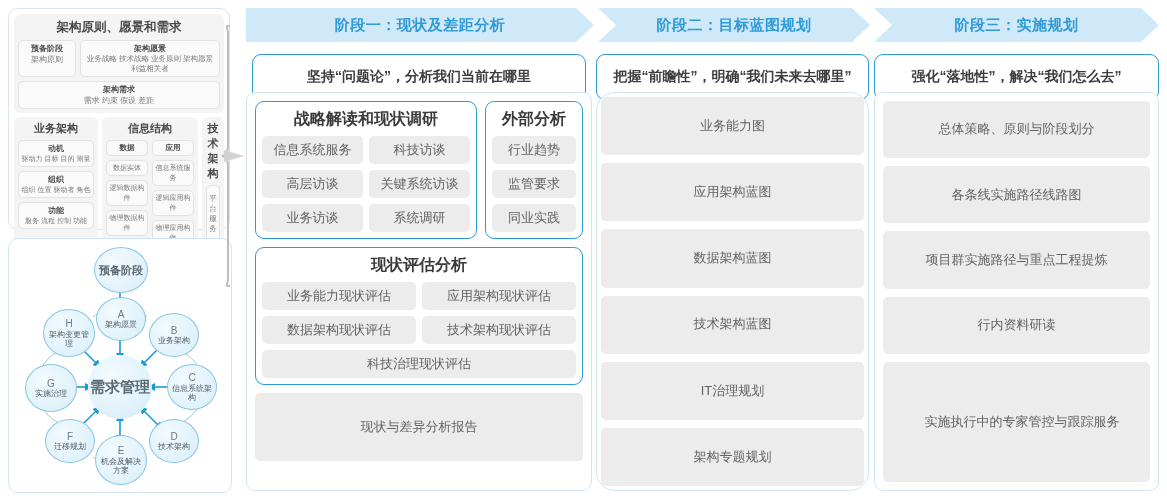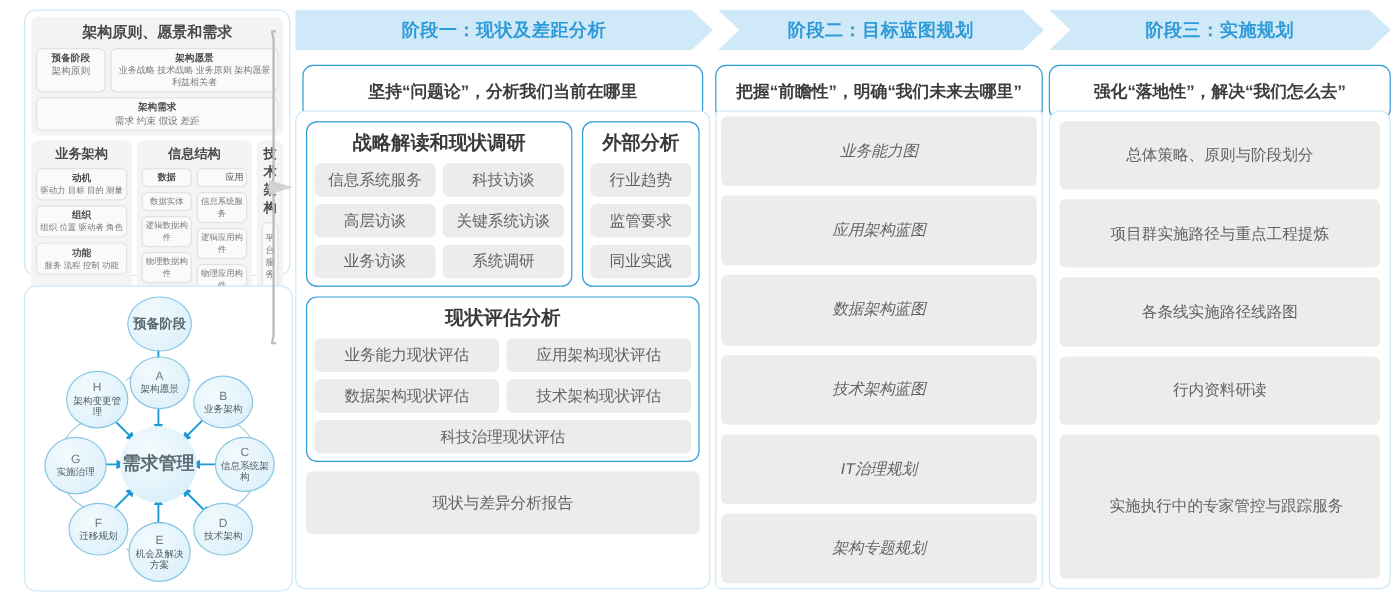--- a/index.html
+++ b/index.html
@@ -9,21 +9,21 @@
     color:#5a5a5a;
   }
   
   .chip{
     background:#ececec;border-radius:5px;color:#636363;
     display:flex;align-items:center;justify-content:center;
     text-align:center;line-height:1.25;
   }
 
   
-  #left-col{position:absolute;left:20px;top:8px;width:176px;height:483px;}
+  #left-col{position:absolute;left:8px;top:8px;width:176px;height:483px;}
 
   #togaf-panel{
     position:absolute;left:0;top:0;width:222px;height:222px;
     border:1px solid #cfe7f5;border-radius:10px;background:#fff;
     box-sizing:border-box;padding:5px 5px;
   }
   .tg-group{background:#f4f4f4;border-radius:6px;padding:4px;margin-bottom:4px;}
   .tg-title{font-weight:bold;color:#4a4a4a;text-align:center;}
   .tg-cell{
     background:#fafafa;border:1px solid #e2e2e2;border-radius:5px;
@@ -77,22 +77,22 @@
   }
   #st1{left:252px;width:334px;}
   #st2{left:596px;width:273px;}
   #st3{left:874px;width:285px;}
 
   
   .phase-body{position:absolute;top:92px;box-sizing:border-box;}
   #pb1{left:246px;width:346px;height:399px;
        border:1px solid #cfe7f5;border-radius:9px;background:#fff;padding:8px;}
   #pb2{left:596px;width:273px;height:399px;
-       border:1px solid #cfe7f5;border-radius:4px;background:#fff;padding:4px;
-       display:flex;flex-direction:column;gap:8px;font-style:italic;}
+       border:1px solid #cfe7f5;border-radius:19px;background:#fff;padding:4px;
+       display:flex;flex-direction:column;gap:8px;}
   #pb3{left:874px;width:285px;height:399px;
        border:1px solid #cfe7f5;border-radius:9px;background:#fff;padding:8px;
        display:flex;flex-direction:column;gap:8px;}
 
   .card{background:#fff;border:1.4px solid #2e9bd6;border-radius:9px;
         box-sizing:border-box;padding:6px;}
   .card-title{font-size:16px;font-weight:bold;color:#3a3a3a;text-align:center;
               margin:1px 0 6px 0;}
   .p1-chip{height:28px;font-size:13px;}
   .col-chip{font-size:13px;}
@@ -148,21 +148,21 @@
       <div class="tg-group" style="width:88px;flex:none;margin:0;">
         <div class="tg-title" style="font-size:11px;margin-bottom:4px;">信息结构</div>
         <div style="display:flex;gap:4px;">
           <div style="flex:1;">
             <div class="tg-cell" style="font-size:7.5px;font-weight:bold;color:#4d4d4d;margin-bottom:4px;">数据</div>
             <div class="tg-cell" style="font-size:7px;margin-bottom:4px;">数据实体</div>
             <div class="tg-cell" style="font-size:7px;margin-bottom:4px;">逻辑数据构件</div>
             <div class="tg-cell" style="font-size:7px;">物理数据构件</div>
           </div>
           <div style="flex:1;">
-            <div class="tg-cell" style="font-size:7.5px;font-weight:normal;color:#4d4d4d;margin-bottom:4px;text-align:right;">应用</div>
+            <div class="tg-cell" style="font-size:7.5px;font-weight:bold;color:#4d4d4d;margin-bottom:4px;">应用</div>
             <div class="tg-cell" style="font-size:7px;margin-bottom:4px;">信息系统服务</div>
             <div class="tg-cell" style="font-size:7px;margin-bottom:4px;">逻辑应用构件</div>
             <div class="tg-cell" style="font-size:7px;">物理应用构件</div>
           </div>
         </div>
       </div>
 
       <div class="tg-group" style="flex:1;margin:0;">
         <div class="tg-title" style="font-size:11px;margin-bottom:4px;">技术架构</div>
         <div class="tg-cell" style="font-size:7.5px;margin-bottom:4px;padding:8px 2px;">平台服务</div>
@@ -321,31 +321,31 @@
     <div class="card-title">现状评估分析</div>
     <div class="grid2">
       <div class="chip p1-chip">业务能力现状评估</div>
       <div class="chip p1-chip">应用架构现状评估</div>
       <div class="chip p1-chip">数据架构现状评估</div>
       <div class="chip p1-chip">技术架构现状评估</div>
     </div>
     <div class="chip p1-chip" style="margin-top:6px;">科技治理现状评估</div>
   </div>
 
-  <div class="chip" style="margin-top:8px;height:52px;font-size:13px;">现状与差异分析报告</div>
+  <div class="chip" style="margin-top:8px;height:68px;font-size:13px;">现状与差异分析报告</div>
 </div>
 
 <div class="phase-body" id="pb2">
   <div class="chip col-chip" style="flex:1;">业务能力图</div>
   <div class="chip col-chip" style="flex:1;">应用架构蓝图</div>
   <div class="chip col-chip" style="flex:1;">数据架构蓝图</div>
   <div class="chip col-chip" style="flex:1;">技术架构蓝图</div>
   <div class="chip col-chip" style="flex:1;">IT治理规划</div>
   <div class="chip col-chip" style="flex:1;text-align:center;">架构专题规划</div>
 </div>
 
 <div class="phase-body" id="pb3">
   <div class="chip col-chip" style="flex:1;">总体策略、原则与阶段划分</div>
+  <div class="chip col-chip" style="flex:1;">各条线实施路径线路图</div>
   <div class="chip col-chip" style="flex:1;">项目群实施路径与重点工程提炼</div>
-  <div class="chip col-chip" style="flex:1;">各条线实施路径线路图</div>
   <div class="chip col-chip" style="flex:1;">行内资料研读</div>
   <div class="chip col-chip" style="flex:2.1;padding-left:11px;">实施执行中的专家管控与跟踪服务</div>
 </div>
 
 </body></html>

